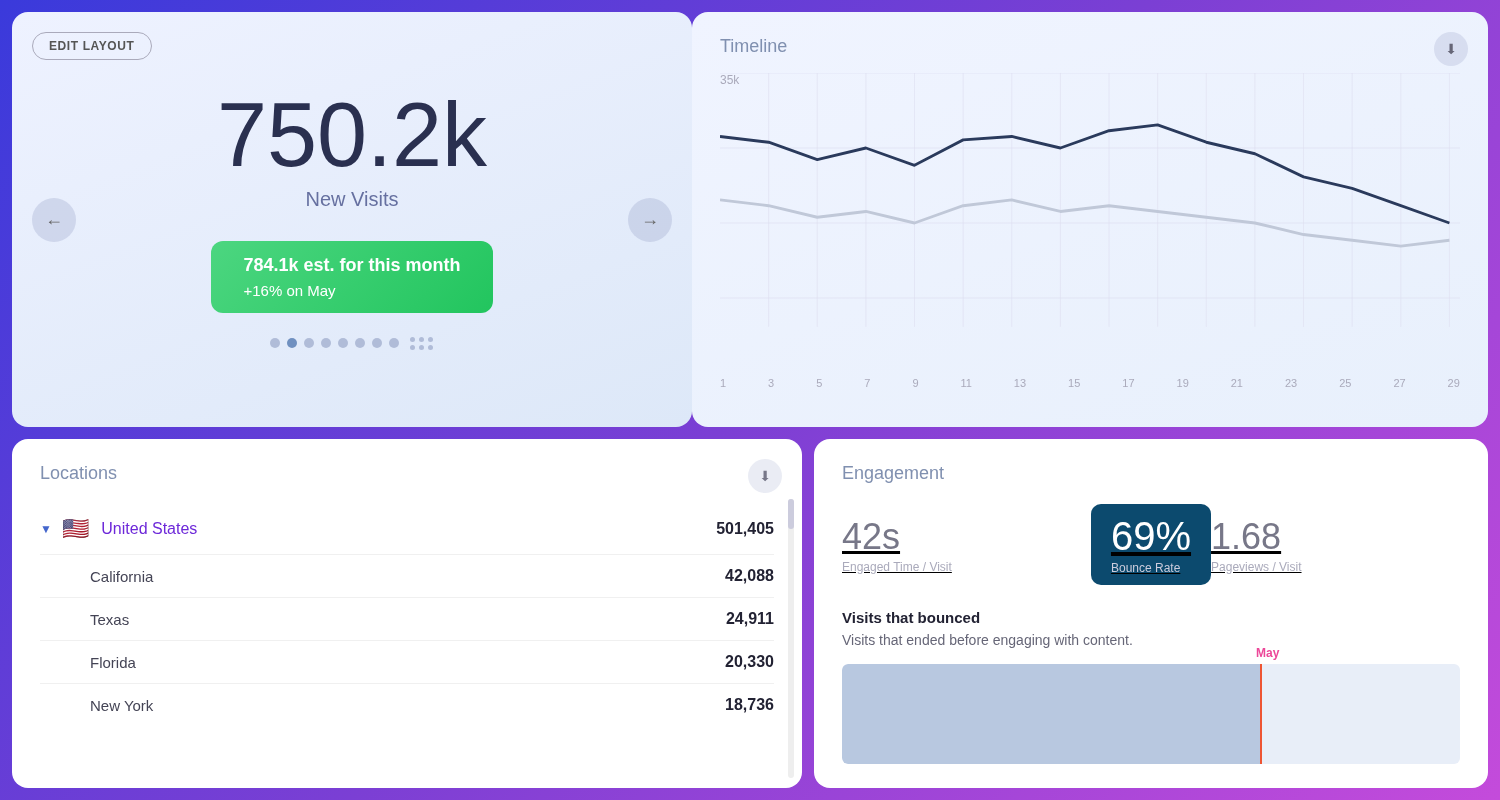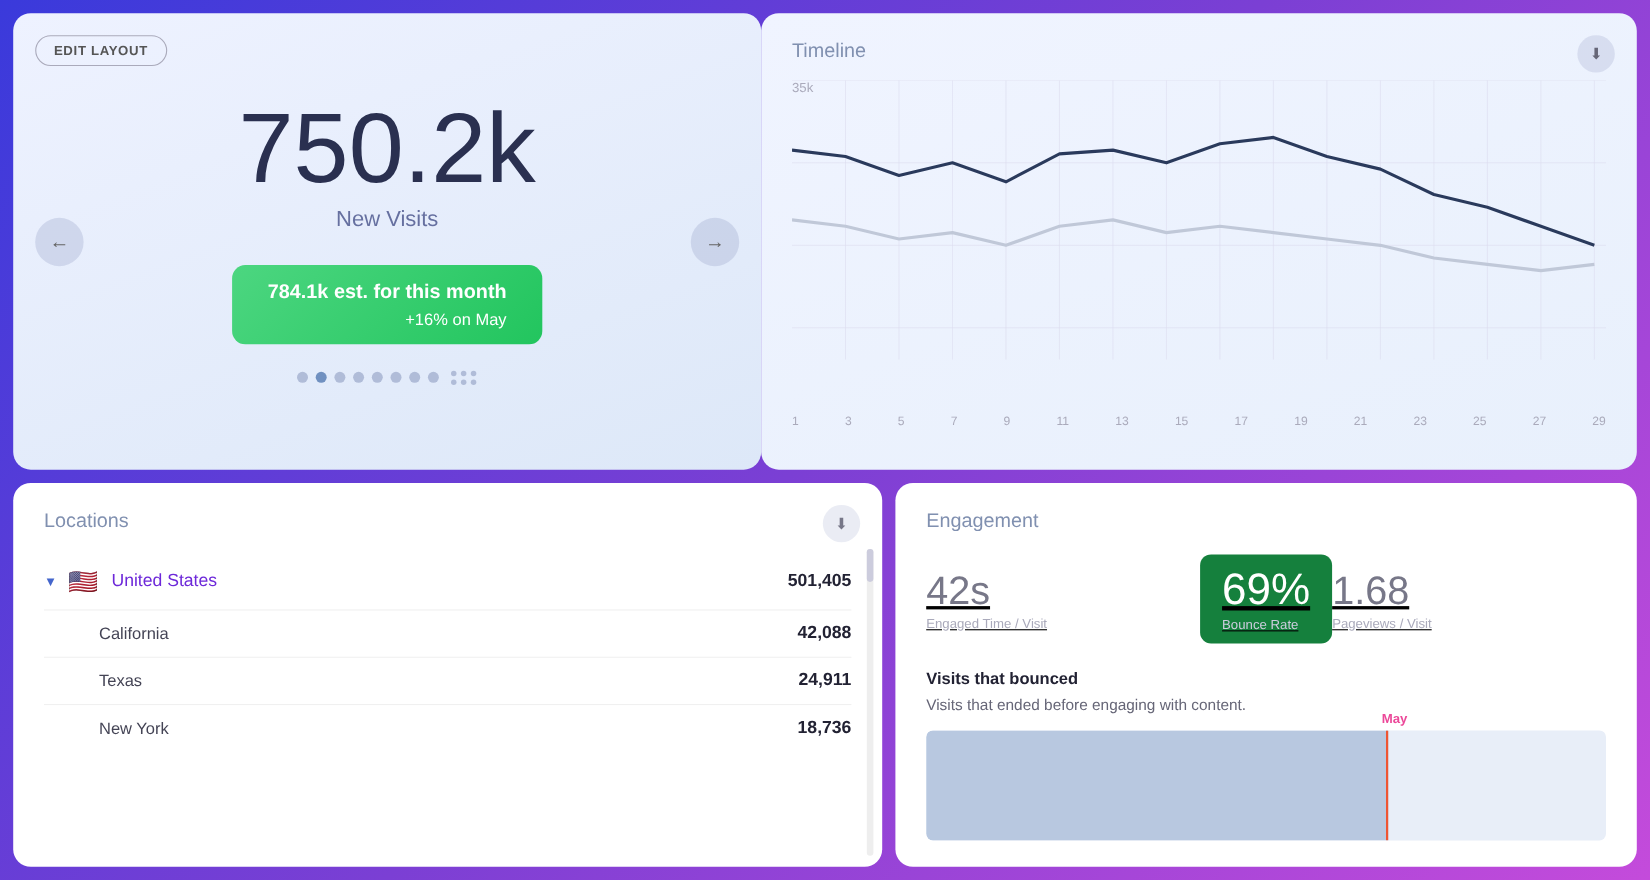--- a/index.html
+++ b/index.html
@@ -77,21 +77,21 @@
     .metric-label {
       font-size: 20px;
       color: #6670a0;
       margin-bottom: 30px;
     }
 
     .estimate-badge {
       background: linear-gradient(135deg, #4cd680 0%, #22c55e 100%);
       border-radius: 12px;
       padding: 14px 32px;
-      text-align: right;
+      text-align: left;
       color: white;
       margin-bottom: 24px;
     }
     .estimate-badge .est-main {
       font-size: 18px;
       font-weight: 700;
     }
     .estimate-badge .est-sub {
       font-size: 15px;
       font-weight: 400;
@@ -304,21 +304,21 @@
       font-weight: 300;
       color: #778;
     }
     .eng-metric-label {
       font-size: 12px;
       color: #aab;
       margin-top: 2px;
     }
 
     .eng-metric.active {
-      background: #15803d;
+      background: #0c4a6e;
       border-radius: 10px;
       padding: 10px 20px;
       flex: 0 0 auto;
     }
     .eng-metric.active .eng-metric-value {
       color: white;
       font-size: 40px;
       font-weight: 400;
     }
     .eng-metric.active .eng-metric-label {
@@ -485,20 +485,24 @@
     <div class="location-row">
       <span class="location-name sub">California</span>
       <span class="location-count">42,088</span>
     </div>
 
     <div class="location-row">
       <span class="location-name sub">Texas</span>
       <span class="location-count">24,911</span>
     </div>
 
+    <div class="location-row">
+      <span class="location-name sub">Florida</span>
+      <span class="location-count">20,330</span>
+    </div>
 
     <div class="location-row">
       <span class="location-name sub">New York</span>
       <span class="location-count">18,736</span>
     </div>
   </div>
 
   <div class="engagement-card">
     <div class="card-title">Engagement</div>
 

